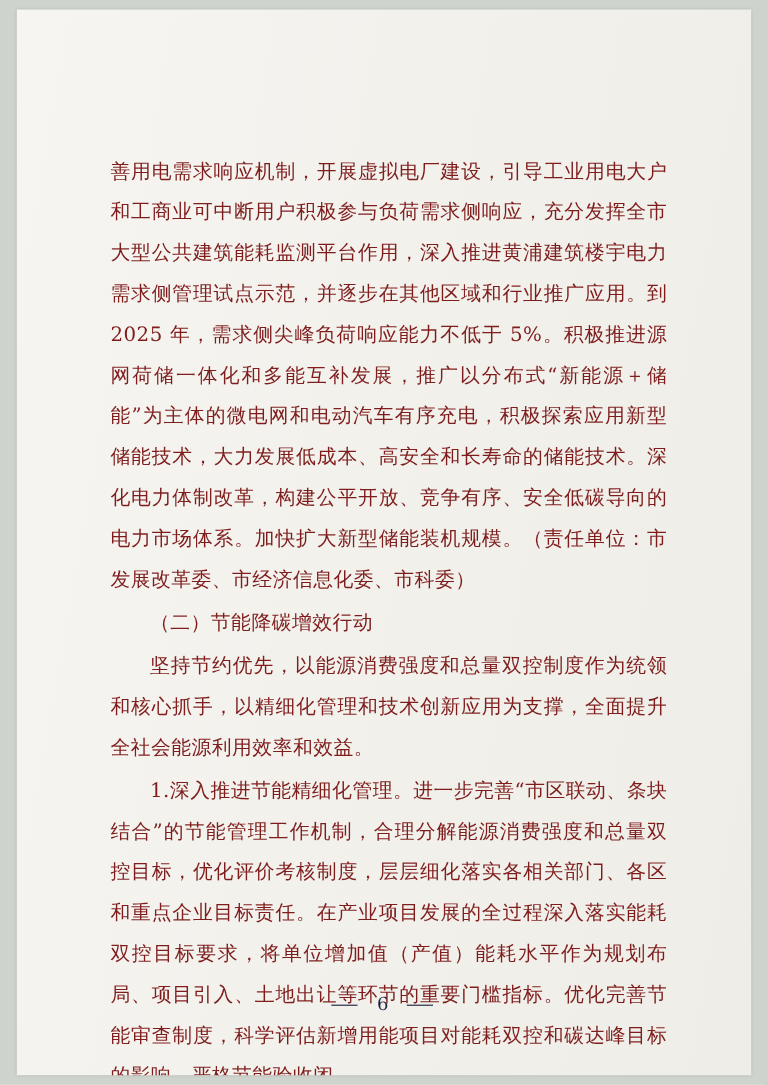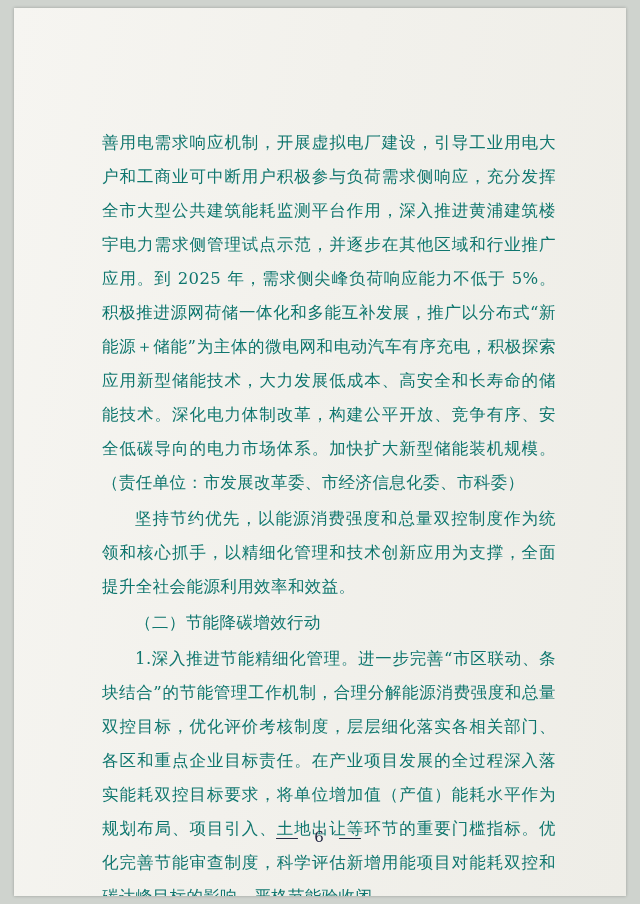--- a/index.html
+++ b/index.html
@@ -34,24 +34,24 @@
     position: absolute;
     inset: 0;
   }
   .doc-body {
     position: absolute;
     left: 72px;
     top: 118px;
     width: 470px;
   }
   p {
-    margin: 0 0 2px 16px;
+    margin: 0 0 2px 6px;
     font-size: 16.5px;
     line-height: 34px;
-    color: #0f766e;
+    color: #7f1d1d;
     text-align: justify;
     text-justify: inter-character;
     letter-spacing: 0.4px;
     font-family: "DejaVu Serif", serif;
     font-weight: 500;
   }
   p.indent {
     text-indent: 33px;
   }
   .footer {
@@ -76,22 +76,22 @@
   }
 </style>
 </head>
 <body>
 
 <div class="page">
   <div class="page-inner">
 
     <div class="doc-body">
       <p class="body-para">善用电需求响应机制，开展虚拟电厂建设，引导工业用电大户和工商业可中断用户积极参与负荷需求侧响应，充分发挥全市大型公共建筑能耗监测平台作用，深入推进黄浦建筑楼宇电力需求侧管理试点示范，并逐步在其他区域和行业推广应用。到 2025 年，需求侧尖峰负荷响应能力不低于 5%。积极推进源网荷储一体化和多能互补发展，推广以分布式“新能源＋储能”为主体的微电网和电动汽车有序充电，积极探索应用新型储能技术，大力发展低成本、高安全和长寿命的储能技术。深化电力体制改革，构建公平开放、竞争有序、安全低碳导向的电力市场体系。加快扩大新型储能装机规模。（责任单位：市发展改革委、市经济信息化委、市科委）</p>
+      <p class="body-para indent">（二）节能降碳增效行动</p>
       <p class="body-para indent">坚持节约优先，以能源消费强度和总量双控制度作为统领和核心抓手，以精细化管理和技术创新应用为支撑，全面提升全社会能源利用效率和效益。</p>
-      <p class="body-para indent">（二）节能降碳增效行动</p>
       <p class="body-para indent">1.深入推进节能精细化管理。进一步完善“市区联动、条块结合”的节能管理工作机制，合理分解能源消费强度和总量双控目标，优化评价考核制度，层层细化落实各相关部门、各区和重点企业目标责任。在产业项目发展的全过程深入落实能耗双控目标要求，将单位增加值（产值）能耗水平作为规划布局、项目引入、土地出让等环节的重要门槛指标。优化完善节能审查制度，科学评估新增用能项目对能耗双控和碳达峰目标的影响，严格节能验收闭</p>
     </div>
 
     <div class="footer">
       <span class="dash">—</span>
       <span class="pagenum">6</span>
       <span class="dash">—</span>
     </div>
 
   </div>

